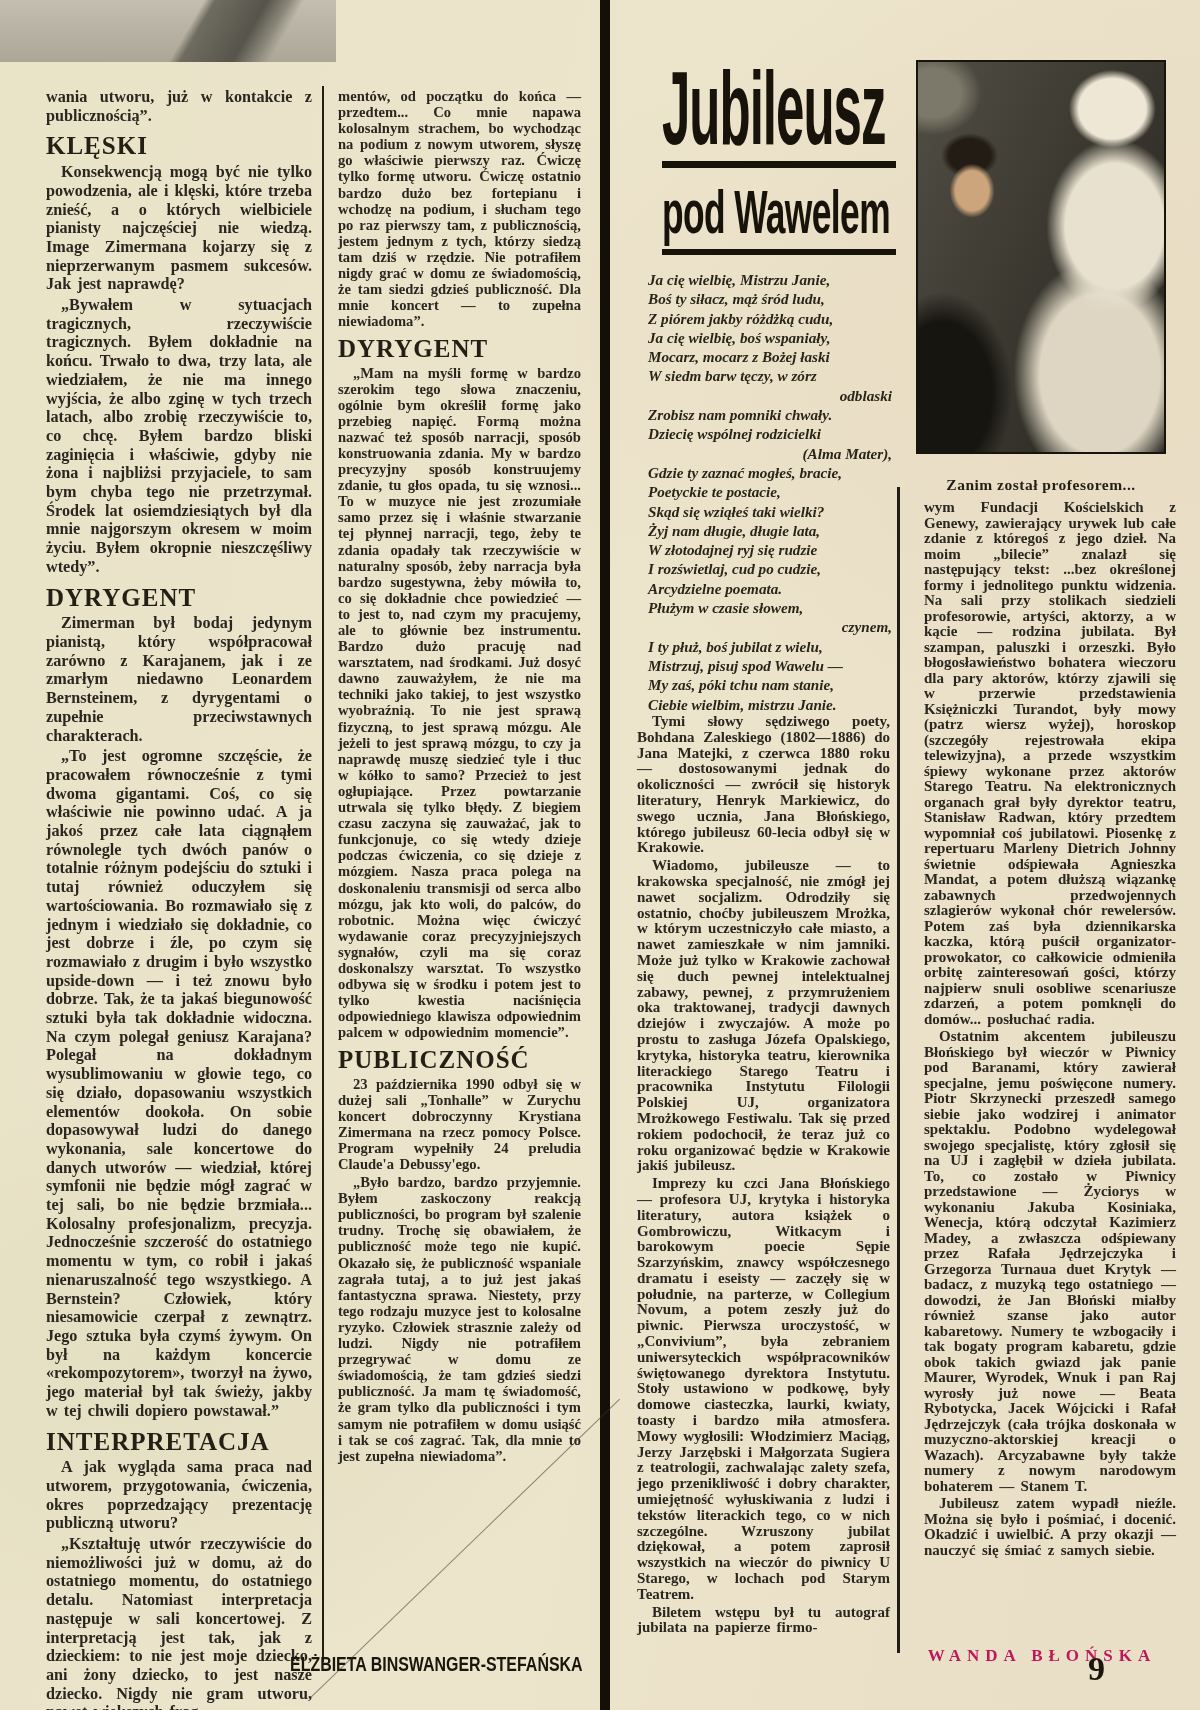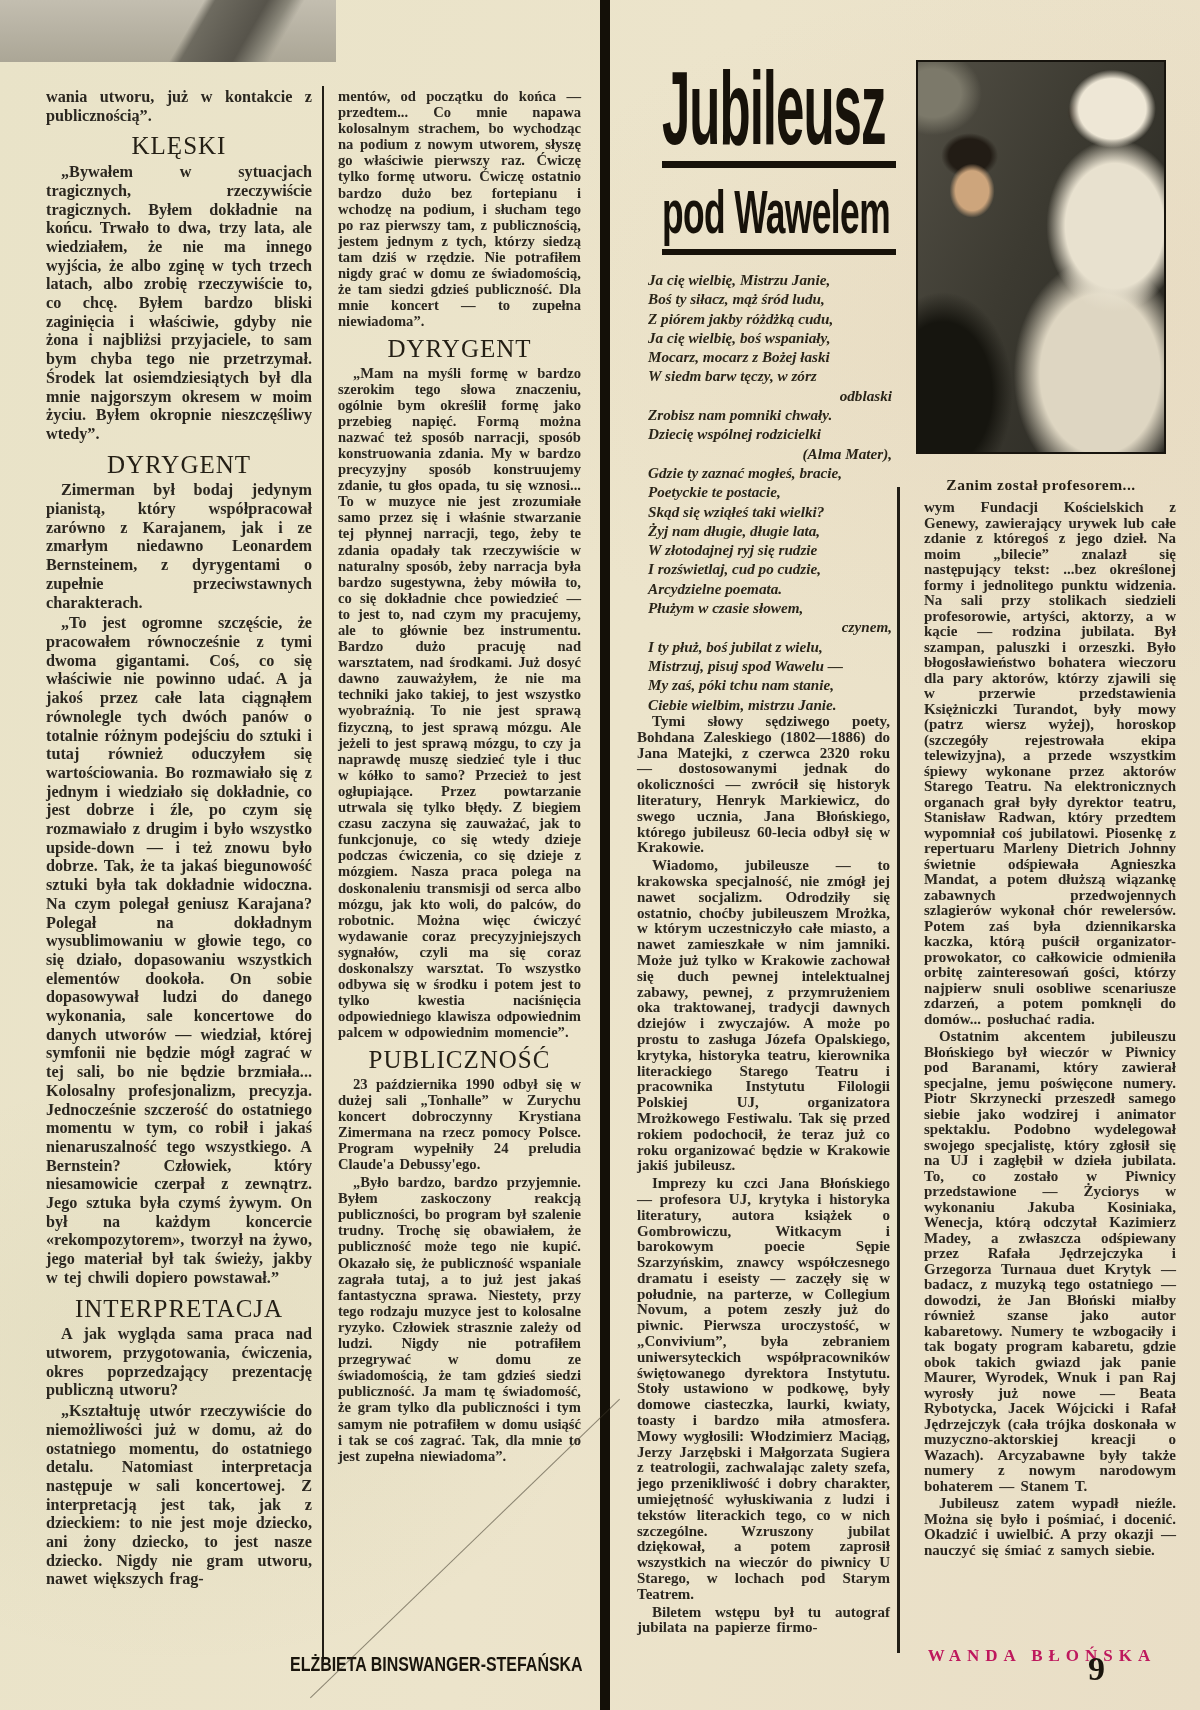--- a/index.html
+++ b/index.html
@@ -8,21 +8,21 @@
     width: 1200px; height: 1710px; position: relative; overflow: hidden;
     background:
       radial-gradient(900px 600px at 85% 20%, rgba(214,180,150,0.12), rgba(0,0,0,0) 60%),
       radial-gradient(700px 500px at 15% 80%, rgba(120,130,60,0.06), rgba(0,0,0,0) 60%),
       linear-gradient(100deg, #e9e3c8 0%, #ece4cb 50%, #e9dec6 100%);
     font-family: "Liberation Serif", serif; color: #2b2720;
   }
   .col { position: absolute; text-align: justify; font-weight: bold; }
   .col p { margin: 0 0 2px; text-indent: 15px; }
   .col p.cont { text-indent: 0; }
-  .sec-heading { text-align: center; font-weight: normal; font-size: 25px; letter-spacing: 1px;
+  .sec-heading { font-weight: bold; font-size: 25px; letter-spacing: 1px;
     margin: 12px 0 7px; text-indent: 0; color: #241f15; font-family: "Liberation Serif", serif; }
   .col1 { left: 46px;  top: 88px;  width: 266px; font-size: 16.2px; line-height: 18.7px; word-spacing: 2px; }
   .col2 { left: 338px; top: 88px;  width: 243px; font-size: 14.6px; line-height: 16.1px; word-spacing: 2px; }
   .col3 { left: 637px; top: 714px; width: 253px; font-size: 15px;   line-height: 15.8px; word-spacing: 2.5px; }
   .col4 { left: 924px; top: 500px; width: 252px; font-size: 15px;   line-height: 15.5px; word-spacing: 2.5px; }
   .vrule { position: absolute; background: #221e16; }
   .rule-cols12 { left: 322px; top: 86px;  width: 2px;  height: 1576px; }
   .rule-main   { left: 600px; top: 0;     width: 10px; height: 1710px; background: #141008; }
   .rule-cols34 { left: 897px; top: 487px; width: 3px;  height: 1166px; }
   .headline { position: absolute; left: 662px; top: 64px; width: 234px; color: #17120a; }
@@ -76,20 +76,21 @@
     <div class="corner-dark"></div>
   </div>
 
   <div class="vrule rule-cols12"></div>
   <div class="vrule rule-main"></div>
   <div class="vrule rule-cols34"></div>
 
   <div class="col col1">
     <p class="cont">wania utworu, już w kontakcie z publicznością”.</p>
     <div class="sec-heading">KLĘSKI</div>
+    <p>Konsekwencją mogą być nie tylko powodzenia, ale i klęski, które trzeba znieść, a o których wielbiciele pianisty najczęściej nie wiedzą. Image Zimermana kojarzy się z nieprzerwanym pasmem sukcesów. Jak jest naprawdę?</p>
     <p>„Bywałem w sytuacjach tragicznych, rzeczywiście tragicznych. Byłem dokładnie na końcu. Trwało to dwa, trzy lata, ale wiedziałem, że nie ma innego wyjścia, że albo zginę w tych trzech latach, albo zrobię rzeczywiście to, co chcę. Byłem bardzo bliski zaginięcia i właściwie, gdyby nie żona i najbliżsi przyjaciele, to sam bym chyba tego nie przetrzymał. Środek lat osiemdziesiątych był dla mnie najgorszym okresem w moim życiu. Byłem okropnie nieszczęśliwy wtedy”.</p>
     <div class="sec-heading">DYRYGENT</div>
     <p>Zimerman był bodaj jedynym pianistą, który współpracował zarówno z Karajanem, jak i ze zmarłym niedawno Leonardem Bernsteinem, z dyrygentami o zupełnie przeciwstawnych charakterach.</p>
     <p>„To jest ogromne szczęście, że pracowałem równocześnie z tymi dwoma gigantami. Coś, co się właściwie nie powinno udać. A ja jakoś przez całe lata ciągnąłem równolegle tych dwóch panów o totalnie różnym podejściu do sztuki i tutaj również oduczyłem się wartościowania. Bo rozmawiało się z jednym i wiedziało się dokładnie, co jest dobrze i źle, po czym się rozmawiało z drugim i było wszystko upside-down — i też znowu było dobrze. Tak, że ta jakaś biegunowość sztuki była tak dokładnie widoczna. Na czym polegał geniusz Karajana? Polegał na dokładnym wysublimowaniu w głowie tego, co się działo, dopasowaniu wszystkich elementów dookoła. On sobie dopasowywał ludzi do danego wykonania, sale koncertowe do danych utworów — wiedział, której symfonii nie będzie mógł zagrać w tej sali, bo nie będzie brzmiała... Kolosalny profesjonalizm, precyzja. Jednocześnie szczerość do ostatniego momentu w tym, co robił i jakaś nienaruszalność tego wszystkiego. A Bernstein? Człowiek, który niesamowicie czerpał z zewnątrz. Jego sztuka była czymś żywym. On był na każdym koncercie «rekompozytorem», tworzył na żywo, jego materiał był tak świeży, jakby w tej chwili dopiero powstawał.”</p>
     <div class="sec-heading">INTERPRETACJA</div>
     <p>A jak wygląda sama praca nad utworem, przygotowania, ćwiczenia, okres poprzedzający prezentację publiczną utworu?</p>
     <p>„Kształtuję utwór rzeczywiście do niemożliwości już w domu, aż do ostatniego momentu, do ostatniego detalu. Natomiast interpretacja następuje w sali koncertowej. Z interpretacją jest tak, jak z dzieckiem: to nie jest moje dziecko, ani żony dziecko, to jest nasze dziecko. Nigdy nie gram utworu, nawet większych frag-</p>
   </div>
 
   <div class="col col2">
@@ -130,21 +131,21 @@
     <div class="poem-line">Arcydzielne poemata.</div>
     <div class="poem-line">Płużym w czasie słowem,</div>
     <div class="poem-line right">czynem,</div>
     <div class="poem-line">I ty płuż, boś jubilat z wielu,</div>
     <div class="poem-line">Mistrzuj, pisuj spod Wawelu —</div>
     <div class="poem-line">My zaś, póki tchu nam stanie,</div>
     <div class="poem-line">Ciebie wielbim, mistrzu Janie.</div>
   </div>
 
   <div class="col col3">
-    <p>Tymi słowy sędziwego poety, Bohdana Zaleskiego (1802—1886) do Jana Matejki, z czerwca 2320 roku — dostosowanymi jednak do okoliczności — zwrócił się historyk literatury, Henryk Markiewicz, do swego ucznia, Jana Błońskiego, którego jubileusz 60-lecia odbył się w Krakowie.</p>
+    <p>Tymi słowy sędziwego poety, Bohdana Zaleskiego (1802—1886) do Jana Matejki, z czerwca 1880 roku — dostosowanymi jednak do okoliczności — zwrócił się historyk literatury, Henryk Markiewicz, do swego ucznia, Jana Błońskiego, którego jubileusz 60-lecia odbył się w Krakowie.</p>
     <p>Wiadomo, jubileusze — to krakowska specjalność, nie zmógł jej nawet socjalizm. Odrodziły się ostatnio, choćby jubileuszem Mrożka, w którym uczestniczyło całe miasto, a nawet zamieszkałe w nim jamniki. Może już tylko w Krakowie zachował się duch pewnej intelektualnej zabawy, pewnej, z przymrużeniem oka traktowanej, tradycji dawnych dziejów i zwyczajów. A może po prostu to zasługa Józefa Opalskiego, krytyka, historyka teatru, kierownika literackiego Starego Teatru i pracownika Instytutu Filologii Polskiej UJ, organizatora Mrożkowego Festiwalu. Tak się przed rokiem podochocił, że teraz już co roku organizować będzie w Krakowie jakiś jubileusz.</p>
     <p>Imprezy ku czci Jana Błońskiego — profesora UJ, krytyka i historyka literatury, autora książek o Gombrowiczu, Witkacym i barokowym poecie Sępie Szarzyńskim, znawcy współczesnego dramatu i eseisty — zaczęły się w południe, na parterze, w Collegium Novum, a potem zeszły już do piwnic. Pierwsza uroczystość, w „Convivium”, była zebraniem uniwersyteckich współpracowników świętowanego dyrektora Instytutu. Stoły ustawiono w podkowę, były domowe ciasteczka, laurki, kwiaty, toasty i bardzo miła atmosfera. Mowy wygłosili: Włodzimierz Maciąg, Jerzy Jarzębski i Małgorzata Sugiera z teatrologii, zachwalając zalety szefa, jego przenikliwość i dobry charakter, umiejętność wyłuskiwania z ludzi i tekstów literackich tego, co w nich szczególne. Wzruszony jubilat dziękował, a potem zaprosił wszystkich na wieczór do piwnicy U Starego, w lochach pod Starym Teatrem.</p>
     <p>Biletem wstępu był tu autograf jubilata na papierze firmo-</p>
   </div>
 
   <div class="photo"></div>
   <div class="photo-caption">Zanim został profesorem...</div>
 
   <div class="col col4">
     <p class="cont">wym Fundacji Kościelskich z Genewy, zawierający urywek lub całe zdanie z któregoś z jego dzieł. Na moim „bilecie” znalazł się następujący tekst: ...bez określonej formy i jednolitego punktu widzenia. Na sali przy stolikach siedzieli profesorowie, artyści, aktorzy, a w kącie — rodzina jubilata. Był szampan, paluszki i orzeszki. Było błogosławieństwo bohatera wieczoru dla pary aktorów, którzy zjawili się w przerwie przedstawienia Księżniczki Turandot, były mowy (patrz wiersz wyżej), horoskop (szczegóły rejestrowała ekipa telewizyjna), a przede wszystkim śpiewy wykonane przez aktorów Starego Teatru. Na elektronicznych organach grał były dyrektor teatru, Stanisław Radwan, który przedtem wypomniał coś jubilatowi. Piosenkę z repertuaru Marleny Dietrich Johnny świetnie odśpiewała Agnieszka Mandat, a potem dłuższą wiązankę zabawnych przedwojennych szlagierów wykonał chór rewelersów. Potem zaś była dziennikarska kaczka, którą puścił organizator-prowokator, co całkowicie odmieniła orbitę zainteresowań gości, którzy najpierw snuli osobliwe scenariusze zdarzeń, a potem pomknęli do domów... posłuchać radia.</p>

